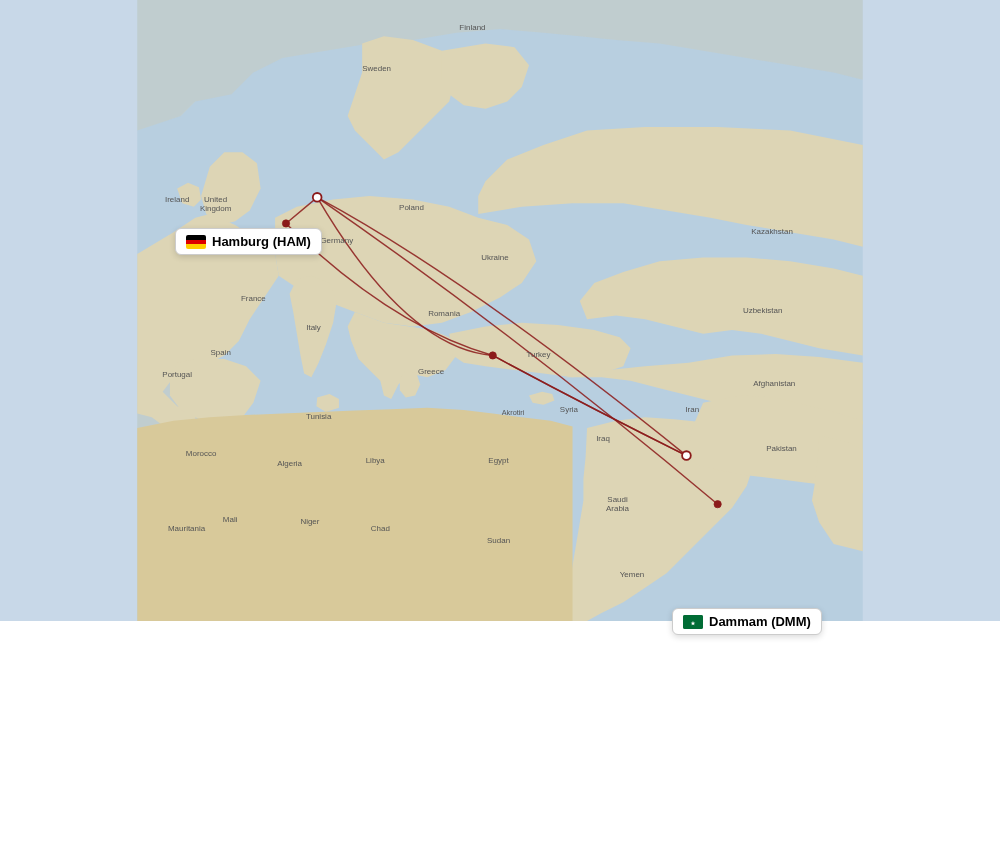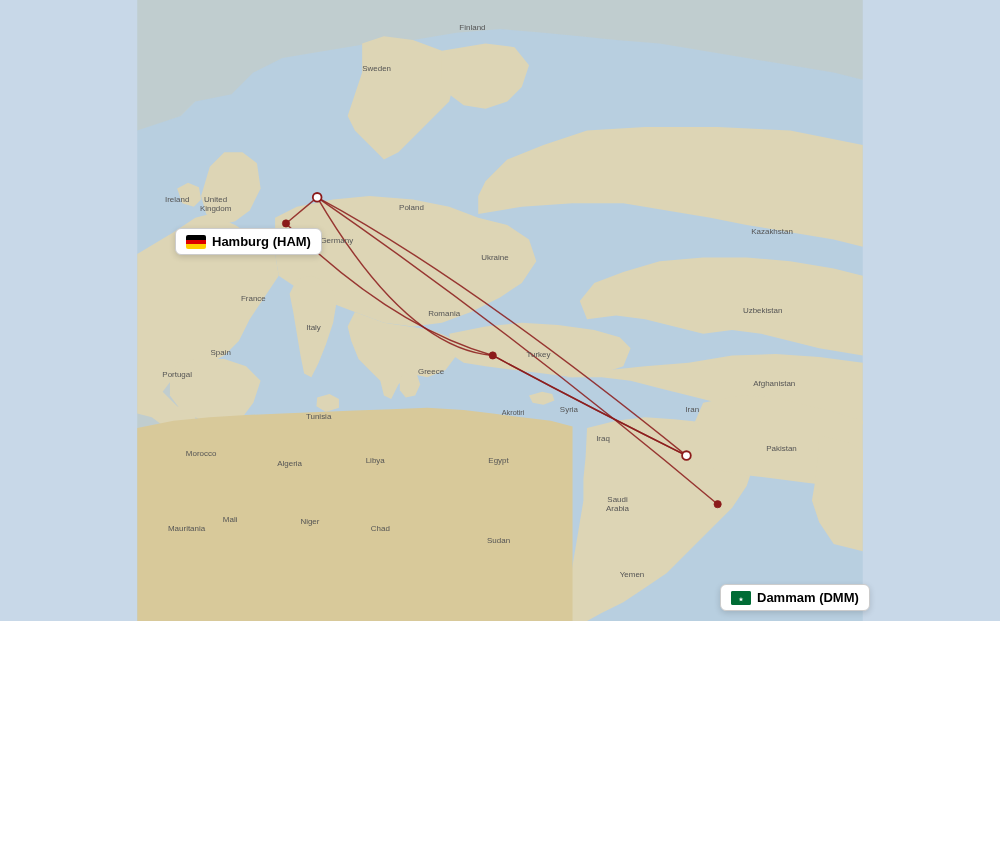--- a/index.html
+++ b/index.html
@@ -194,21 +194,21 @@
   </svg>
 
   <div class="airport-tooltip" style="left: 175px; top: 228px;">
 
     <span class="flag" style="
       background: linear-gradient(to bottom, #000 33%, #D00 33%, #D00 66%, #FFCE00 66%);
     "></span>
     <span>Hamburg (HAM)</span>
   </div>
 
-  <div class="airport-tooltip" style="left: 672px; top: 584px; margin-left: 48px;">
+  <div class="airport-tooltip" style="left: 672px; top: 608px;">
 
     <span class="flag" style="
       background: #006C35; border-radius: 2px; position: relative; overflow: hidden;
     ">
       <svg width="20" height="14" viewBox="0 0 20 14" style="position:absolute;top:0;left:0;">
         <rect width="20" height="14" fill="#006C35"></rect>
         <text x="10" y="10" font-size="5" fill="white" text-anchor="middle" font-family="Arial">★</text>
       </svg>
     </span>
     <span>Dammam (DMM)</span>

